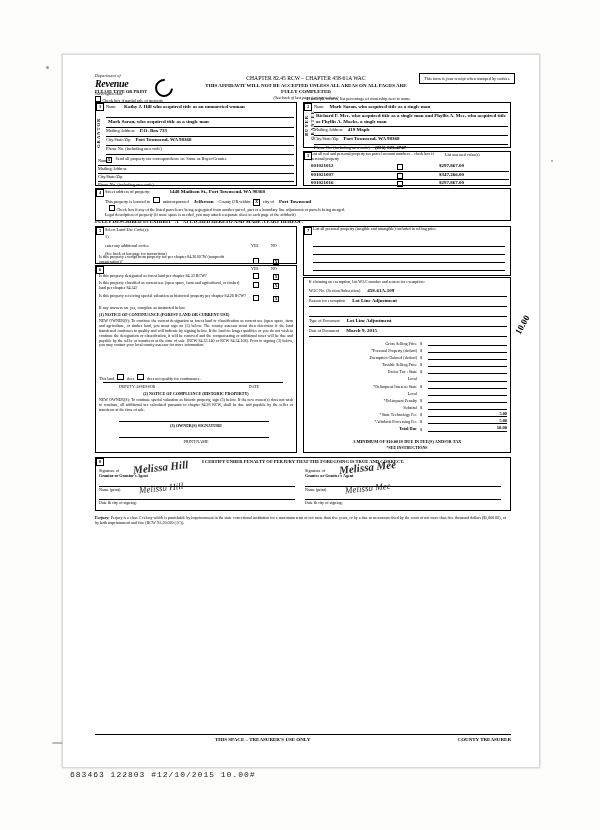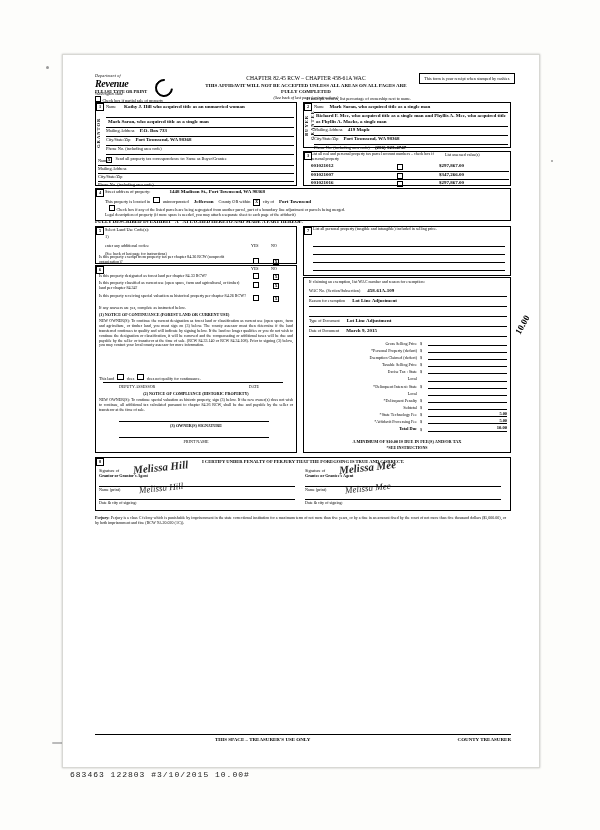--- a/index.html
+++ b/index.html
@@ -416,14 +416,14 @@
       </div>
 
       <div style="position:absolute;left:6px;top:665px;width:416px;border-top:0.6px solid #000;"></div>
       <div style="position:absolute;left:6px;top:668px;width:416px;font-size:5px;font-weight:bold;">
         <span style="margin-left:120px;">THIS SPACE – TREASURER'S USE ONLY</span>
         <span style="float:right;">COUNTY TREASURER</span>
       </div>
     </div>
   </div>
 
-  <div class="stamp">683463 122803 #3/10/2015 10.00#</div>
+  <div class="stamp">683463 122803 #12/10/2015 10.00#</div>
 </div>
 
 </body></html>

